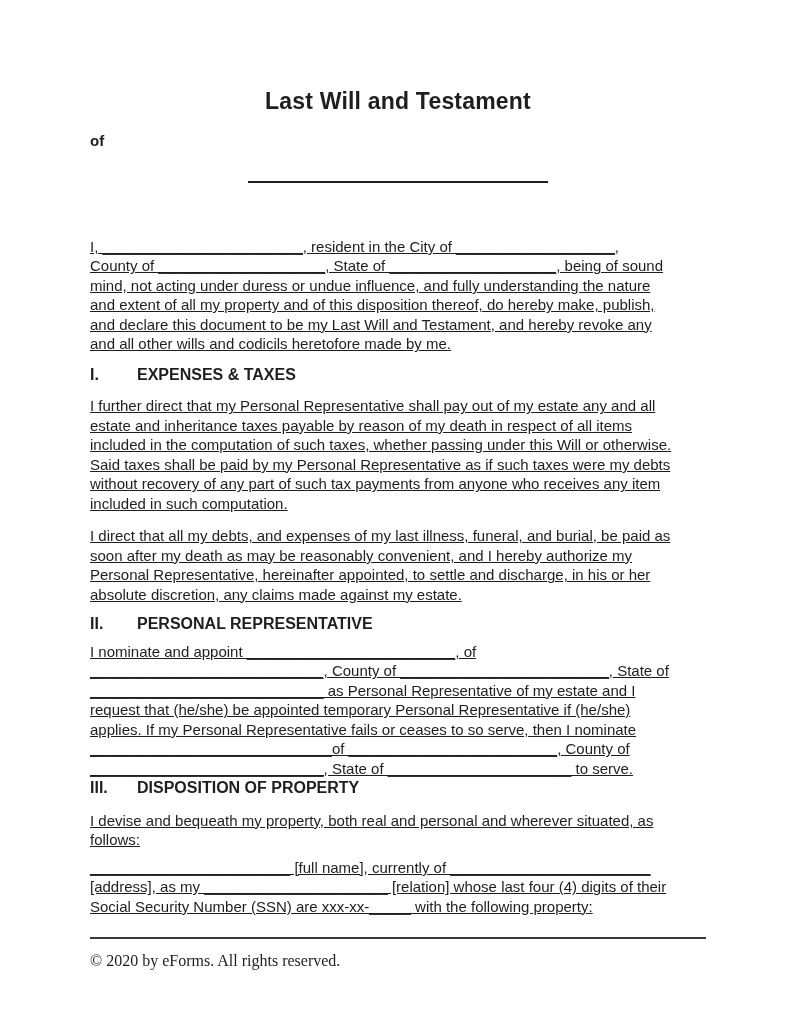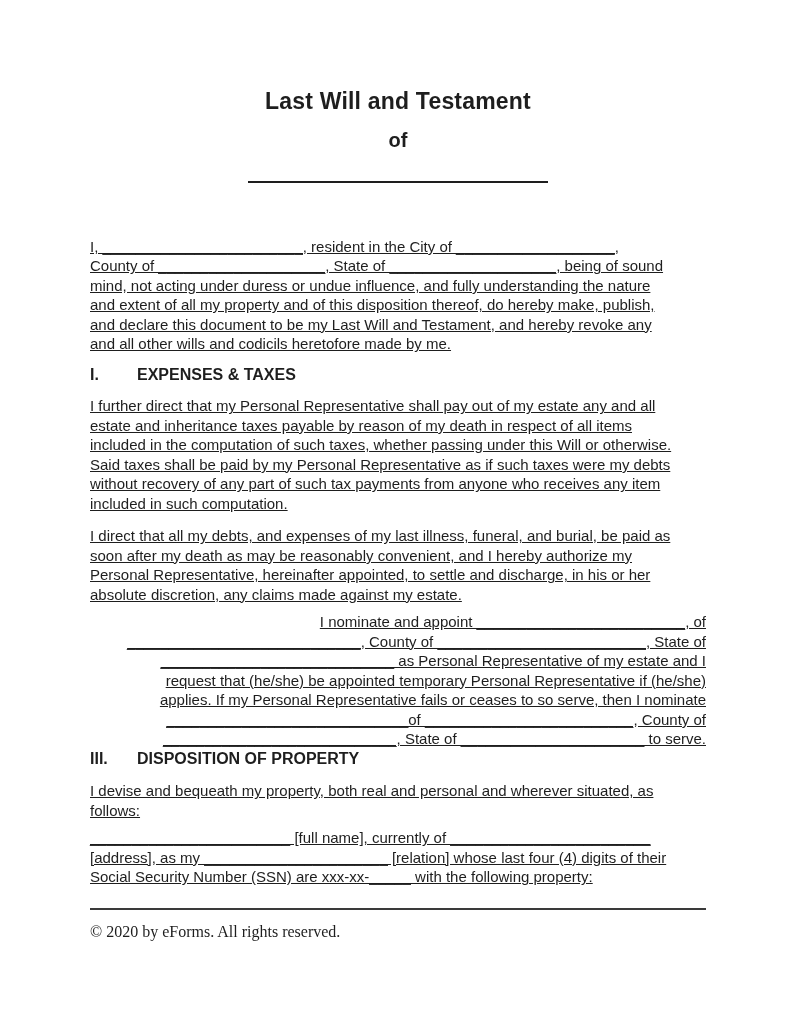--- a/index.html
+++ b/index.html
@@ -14,22 +14,22 @@
     width: 791px; height: 724px;
     padding: 73px 85px 0 90px;
     box-sizing: border-box;
     background: #ffffff;
   }
   .title {
     font-size: 23px; line-height: 27px; font-weight: bold;
     text-align: center; letter-spacing: 0.2px;
   }
   .subtitle {
-    font-size: 20px; line-height: 19px; font-weight: bold;
-    text-align: center; margin-top: 3px;
+    font-size: 15px; line-height: 19px; font-weight: bold;
+    margin-top: 3px;
   }
   .name-line {
     width: 300px; height: 0;
     border-bottom: 2px solid #1e1e1e;
     margin: 31px auto 0 auto;
   }
   .body-text {
     font-size: 15px; line-height: 19.5px;
     white-space: pre-line;
     width: 616px;
@@ -54,21 +54,21 @@
     font-family: "Liberation Serif", serif;
     font-size: 16px; line-height: 20px;
     margin-top: 12px;
   }
   
   .sp-opening { margin-top: 54px; }
   .sp-h1  { margin-top: 11px; }
   .sp-p1a { margin-top: 13px; }
   .sp-p1b { margin-top: 12px; }
   .sp-h2  { margin-top: 10px; }
-  .sp-p2a { margin-top: 8px; text-align: right; }
+  .sp-p2a { margin-top: 8px; }
   .sp-h3  { margin-top: 0; }
   .sp-p3a { margin-top: 13px; }
   .sp-ben { margin-top: 9px; }
   .sp-benp{ margin-top: 8px; }
 </style>
 </head>
 <body>
 
 <div class="page">
 
@@ -91,20 +91,23 @@
 estate and inheritance taxes payable by reason of my death in respect of all items
 included in the computation of such taxes, whether passing under this Will or otherwise.
 Said taxes shall be paid by my Personal Representative as if such taxes were my debts
 without recovery of any part of such tax payments from anyone who receives any item
 included in such computation.</p>
   <p class="body-text sp-p1a">I direct that all my debts, and expenses of my last illness, funeral, and burial, be paid as
 soon after my death as may be reasonably convenient, and I hereby authorize my
 Personal Representative, hereinafter appointed, to settle and discharge, in his or her
 absolute discretion, any claims made against my estate.</p>
 
+  <div class="section-heading sp-h2">
+    <span class="sec-num">II.</span><span>PERSONAL REPRESENTATIVE</span>
+  </div>
   <p class="body-text sp-p2a">I nominate and appoint _________________________, of
 ____________________________, County of _________________________, State of
 ____________________________ as Personal Representative of my estate and I
 request that (he/she) be appointed temporary Personal Representative if (he/she)
 applies. If my Personal Representative fails or ceases to so serve, then I nominate
 _____________________________of _________________________, County of
 ____________________________, State of ______________________ to serve.</p>
 
   <div class="section-heading sp-h3">
     <span class="sec-num">III.</span><span>DISPOSITION OF PROPERTY</span>

